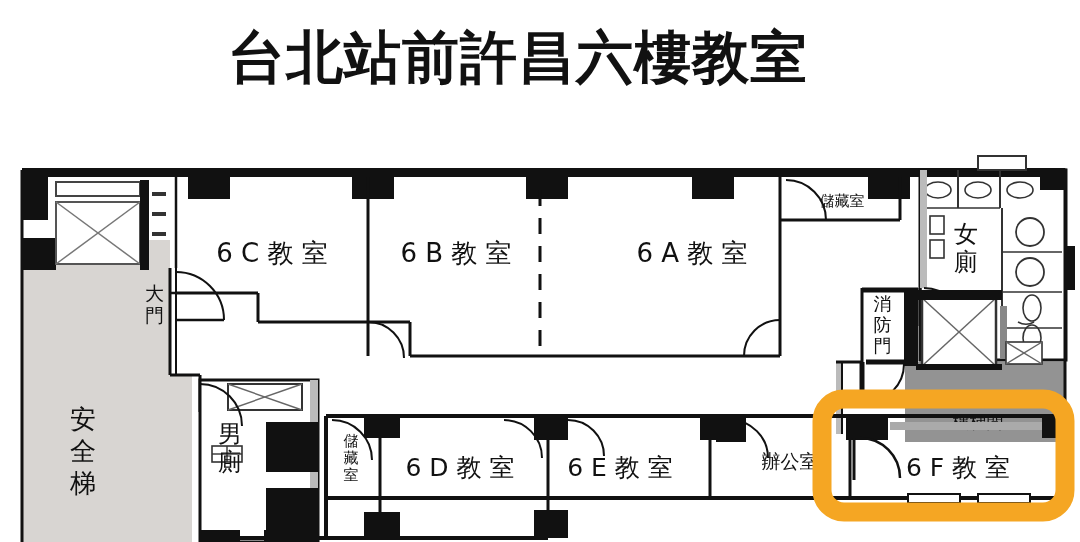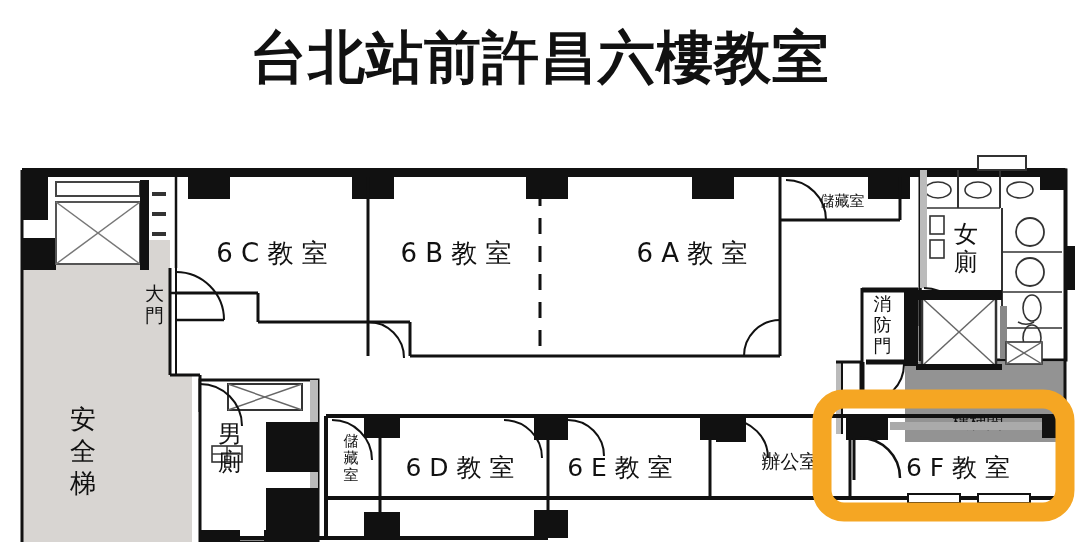--- a/index.html
+++ b/index.html
@@ -23,21 +23,20 @@
   
   #title-bar {
     position: absolute;
     left: 0;
     top: 12px;
     width: 1080px;
     height: 90px;
     display: flex;
     align-items: center;
     justify-content: center;
-    flex-direction: column;
   }
   .title-text {
     font-size: 57px;
     font-weight: bold;
     color: #111111;
     letter-spacing: 1px;
     line-height: 1;
     white-space: pre;
   }
   .title-gap { display: inline-block; width: 44px; }

